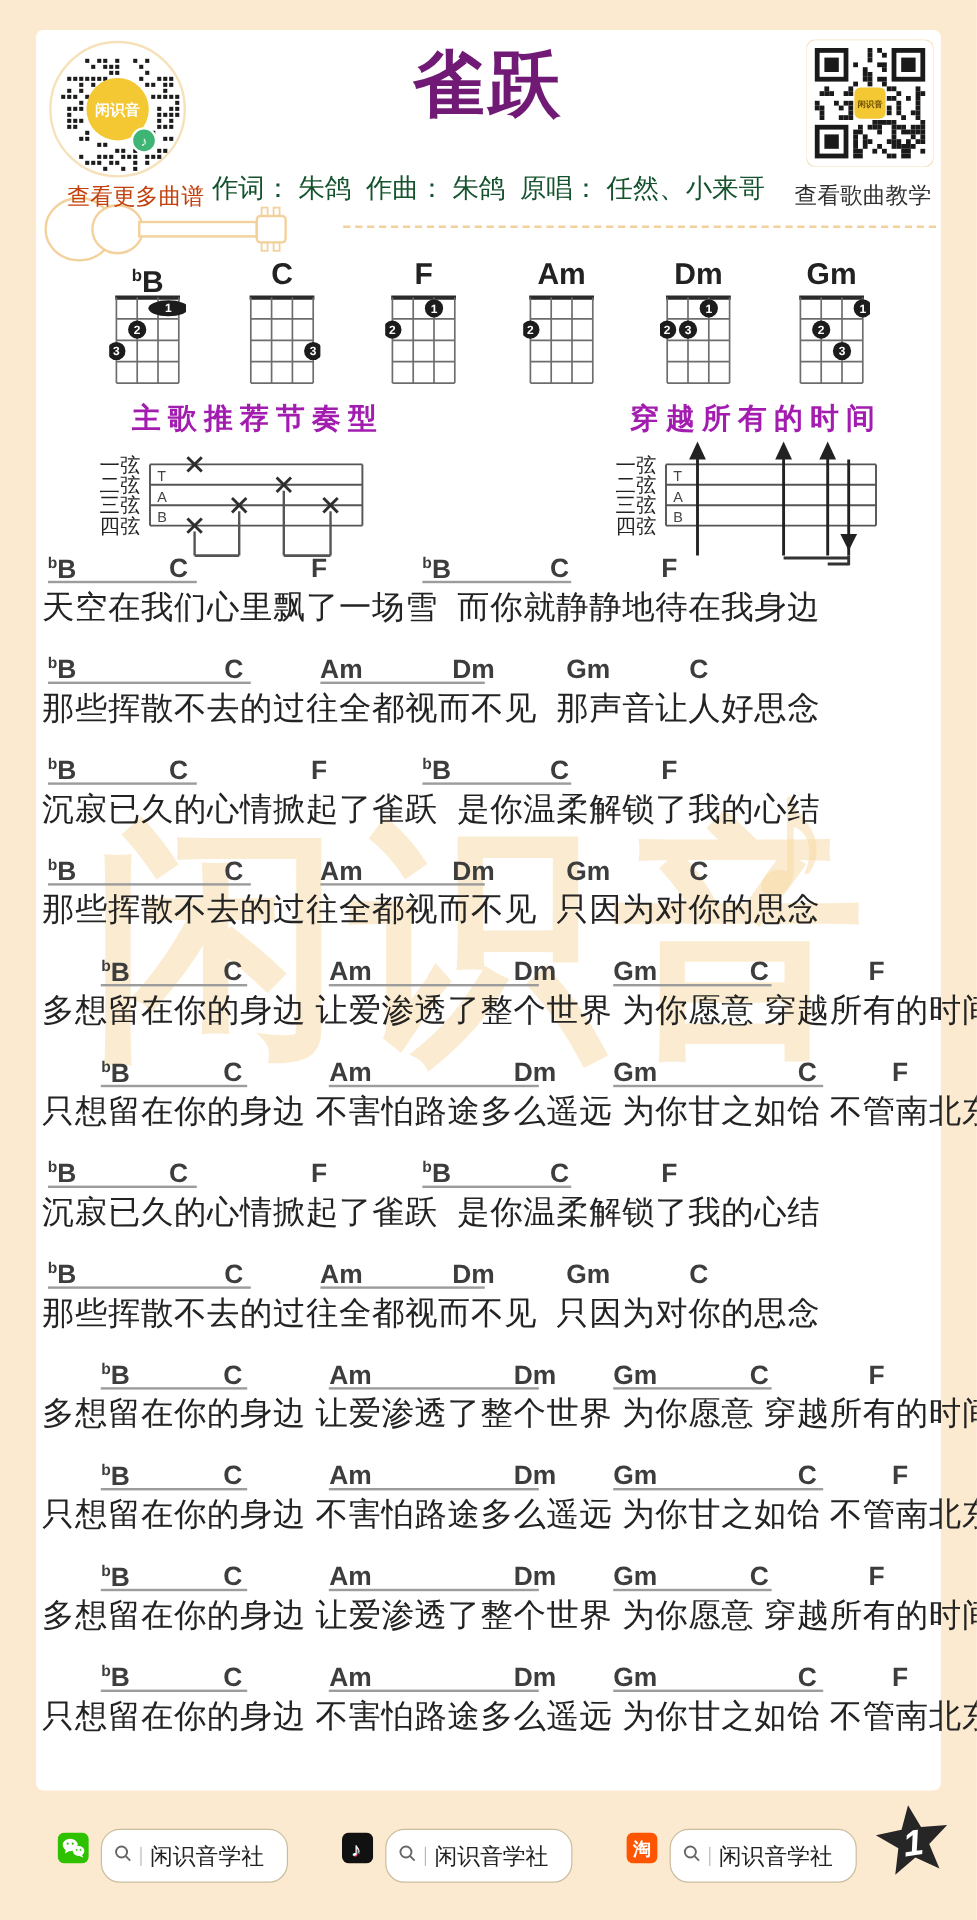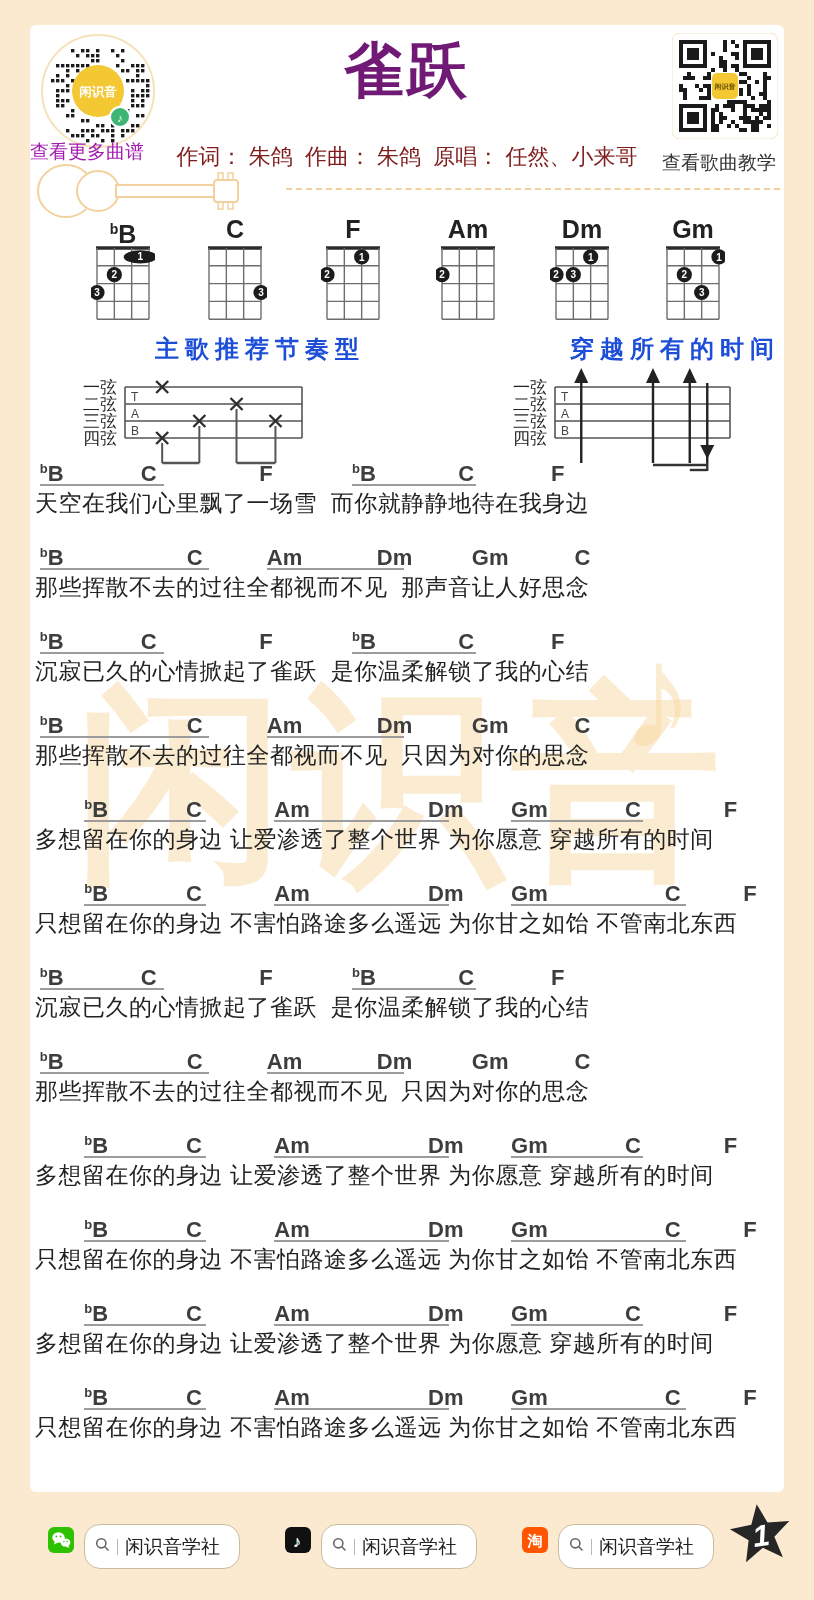--- a/index.html
+++ b/index.html
@@ -8,54 +8,54 @@
   .card { position:absolute; left:30px; top:25px; width:754px; height:1467px; background:#ffffff; border-radius:6px; }
 
   
   .wm { position:absolute; top:655px; left:45px; font-size:210px; font-weight:bold;
         color:rgba(247,213,152,0.45); letter-spacing:8px; z-index:0; line-height:1; }
   .wm-note { position:absolute; top:585px; left:590px; font-size:150px;
         color:rgba(247,213,152,0.45); z-index:0; }
 
   
   .logo-wrap { position:absolute; left:10px; top:8px; width:116px; height:116px; z-index:2; }
-  .cap-left  { position:absolute; left:0px;  top:114px; width:140px; text-align:left; font-size:19px; color:#a21caf; z-index:2; }
+  .cap-left  { position:absolute; left:0px;  top:126px; width:140px; text-align:right; font-size:19px; color:#c2410c; z-index:2; }
   .cap-right { position:absolute; right:0px; top:125px; width:130px; text-align:center; font-size:19px; color:#333; z-index:2; }
   .qr-wrap { position:absolute; right:6px; top:8px; width:106px; height:106px; z-index:2; }
   .title { position:absolute; left:0; right:0; top:6px; text-align:center; font-size:60px;
            font-weight:bold; color:#701a75; letter-spacing:3px; z-index:1; }
   .keyline { position:absolute; left:0; right:0; top:88px; text-align:center; font-size:22px; color:#454545; z-index:1; }
   .keyline .sharp { font-size:13px; vertical-align:9px; }
   .keyline .gap { display:inline-block; width:20px; }
   .credits { position:absolute; left:0; right:0; top:117px; text-align:center; font-size:22px;
-             color:#7f1d1d; white-space:pre; z-index:1; }
+             color:#14532d; white-space:pre; z-index:1; }
 
   
   .guitar { position:absolute; left:2px; top:134px; z-index:1; }
   .dashline { position:absolute; left:256px; right:4px; top:163px; border-top:2px dashed #f3d19c; z-index:1; }
 
   
   .diagrams { position:absolute; left:0; top:190px; width:754px; height:122px; z-index:1; }
   .dg { position:absolute; width:64px; text-align:center; }
   .dg-label { font-size:25px; font-weight:bold; color:#222; height:28px; line-height:28px; }
   .dg-label sup { font-size:14px; }
 
   
-  .rh-title { position:absolute; width:300px; text-align:right; top:308px; font-size:24px;
-              font-weight:600; letter-spacing:6px; color:#1d4ed8; z-index:1; }
+  .rh-title { position:absolute; width:300px; text-align:center; top:308px; font-size:24px;
+              font-weight:600; letter-spacing:6px; color:#a21caf; z-index:1; }
   .rh-svg { position:absolute; z-index:1; }
 
   
   .lines { position:absolute; left:0; right:0; top:430px; z-index:1; }
   .block { position:relative; height:84px; }
   .chord-row { position:relative; height:31px; }
   .chord { position:absolute; bottom:1px; font-size:22px; font-weight:600; color:#3d3d3d; line-height:1; white-space:nowrap; }
   .chord sup { font-size:13px; }
   .cul { position:absolute; bottom:0px; height:2px; background:#9c9c9c; }
-  .lyric { font-size:23px; color:#232323; white-space:pre; padding-left:5px; margin-top:2px;
+  .lyric { font-size:27px; color:#232323; white-space:pre; padding-left:5px; margin-top:2px;
            letter-spacing:0.5px; font-weight:500; }
 
   
   .f-icon { position:absolute; top:1527px; width:26px; height:26px; }
   .pill { position:absolute; top:1524px; width:156px; height:45px; background:#fff;
           border:1px solid #cabd9f; border-radius:16px; display:flex; align-items:center;
           padding:0 10px; gap:7px; }
   .pill .divider { width:1px; height:16px; background:#b9b9b9; }
   .pill .ptext { font-size:19px; color:#222; }
   .star-wrap { position:absolute; left:728px; top:1502px; width:66px; height:66px; }

